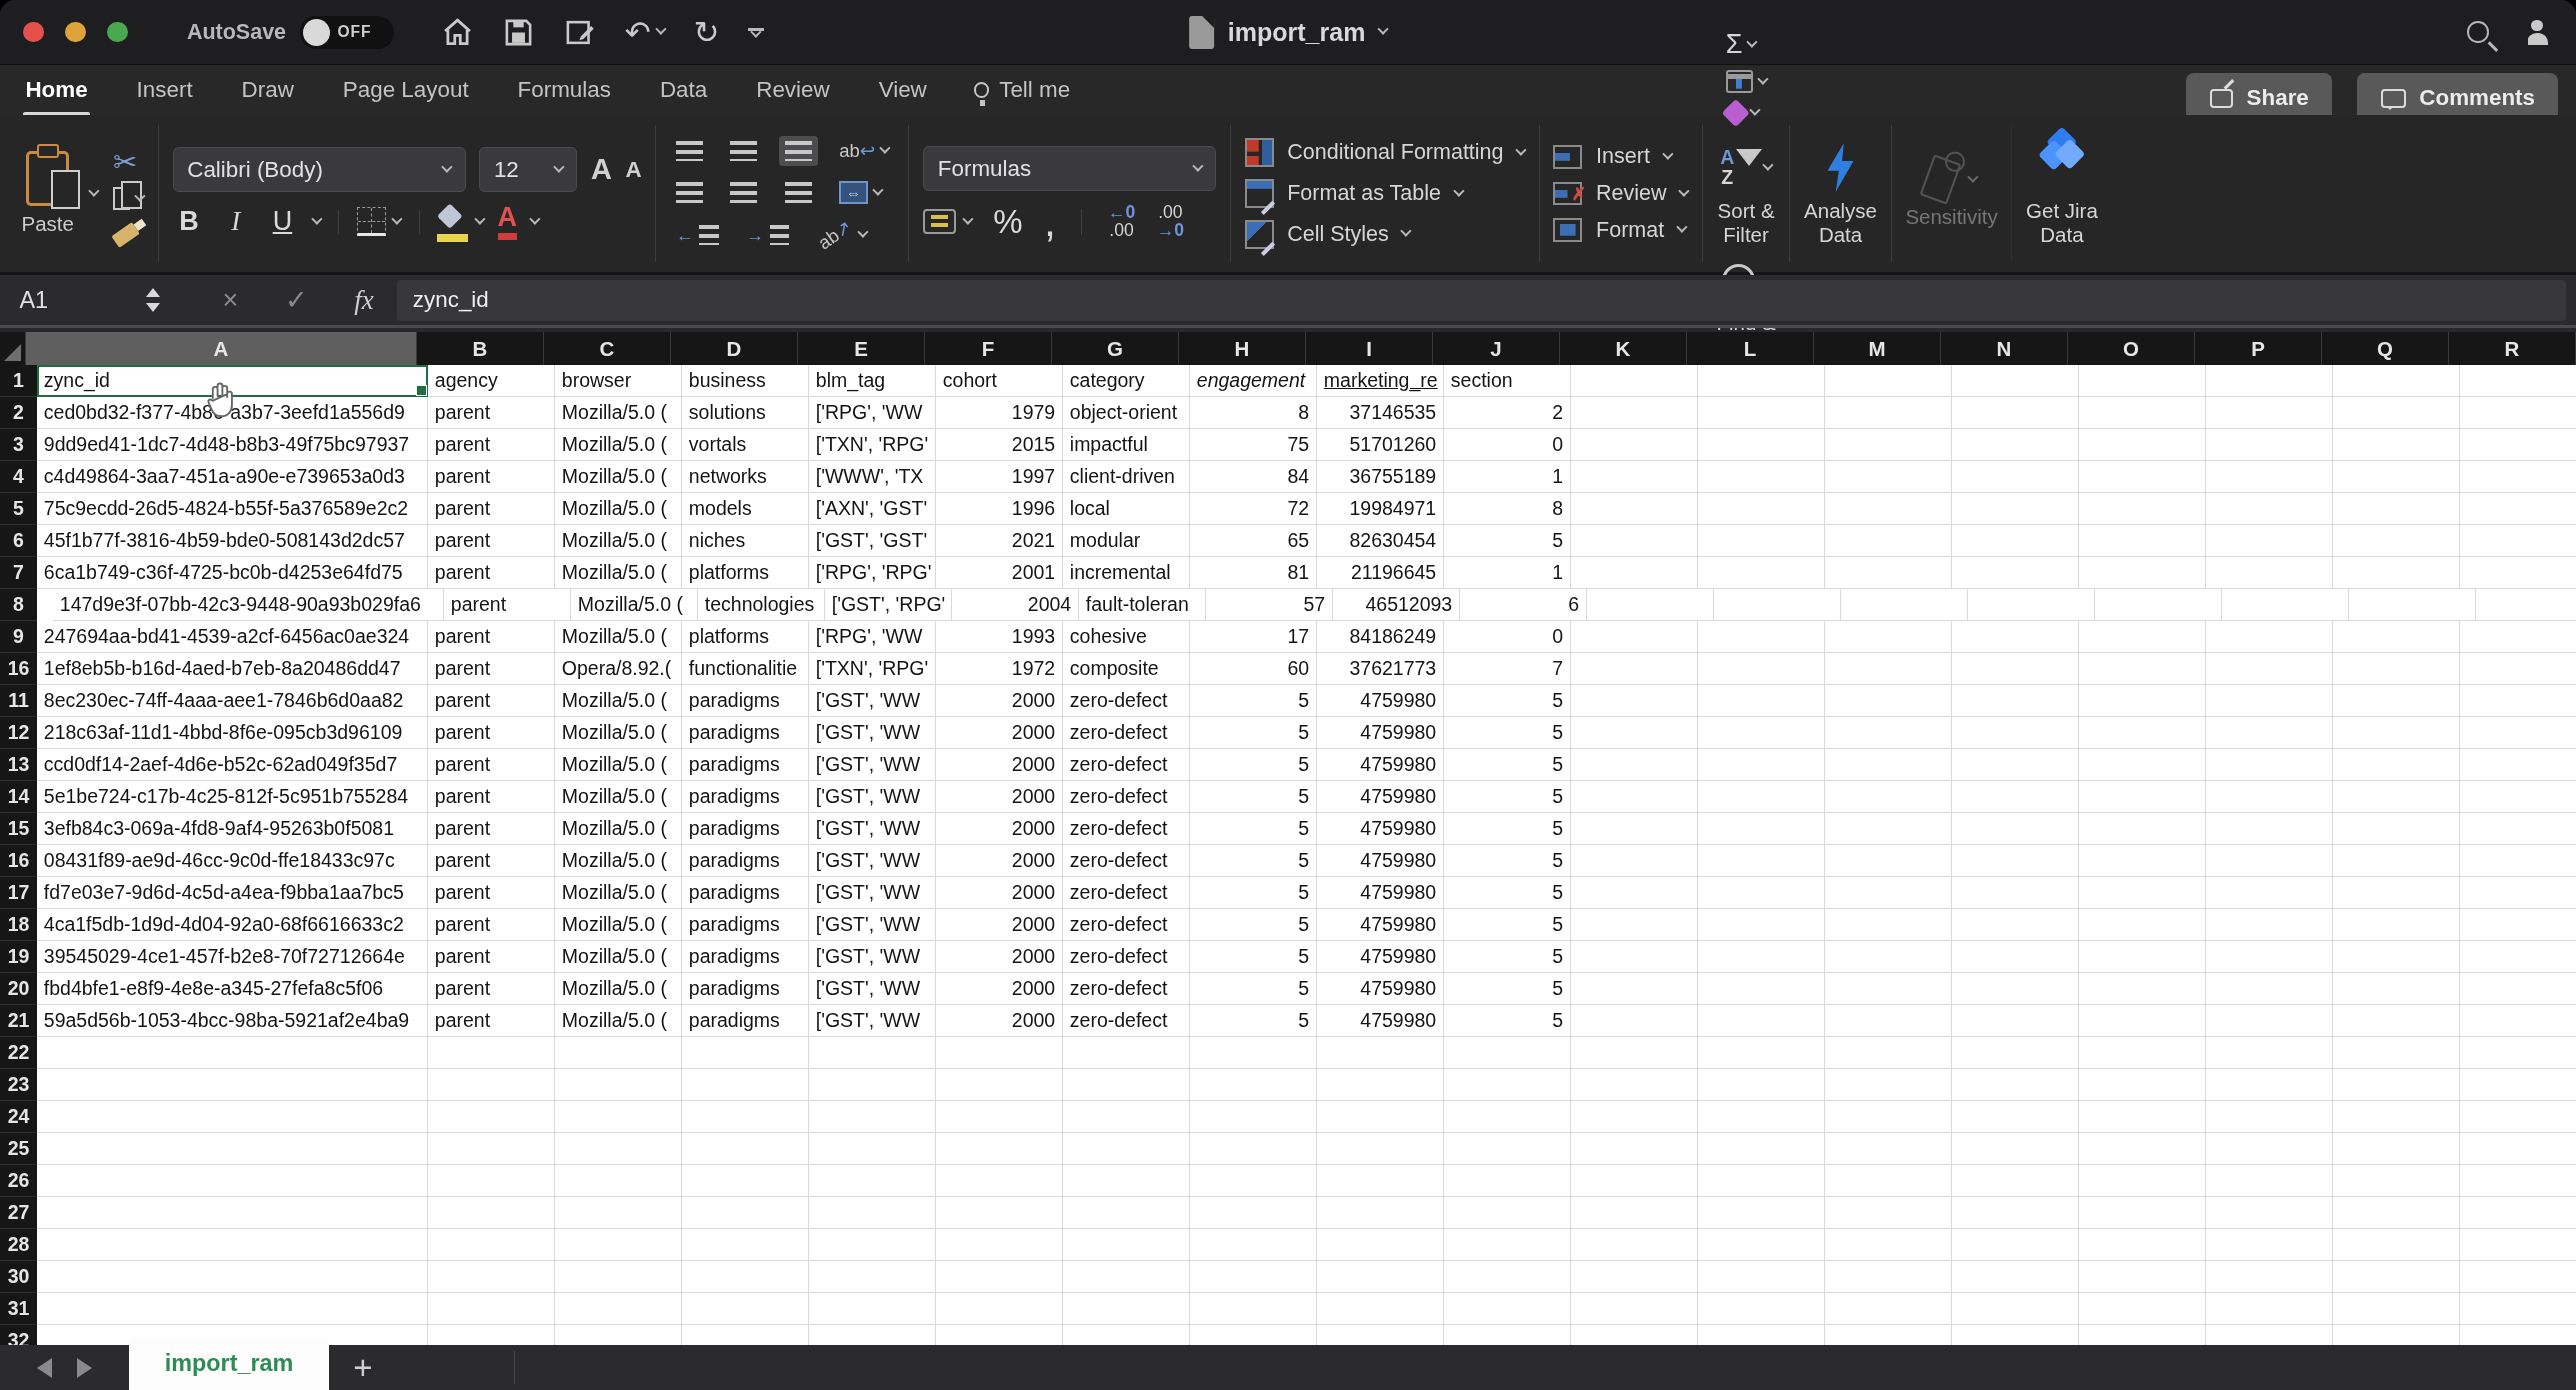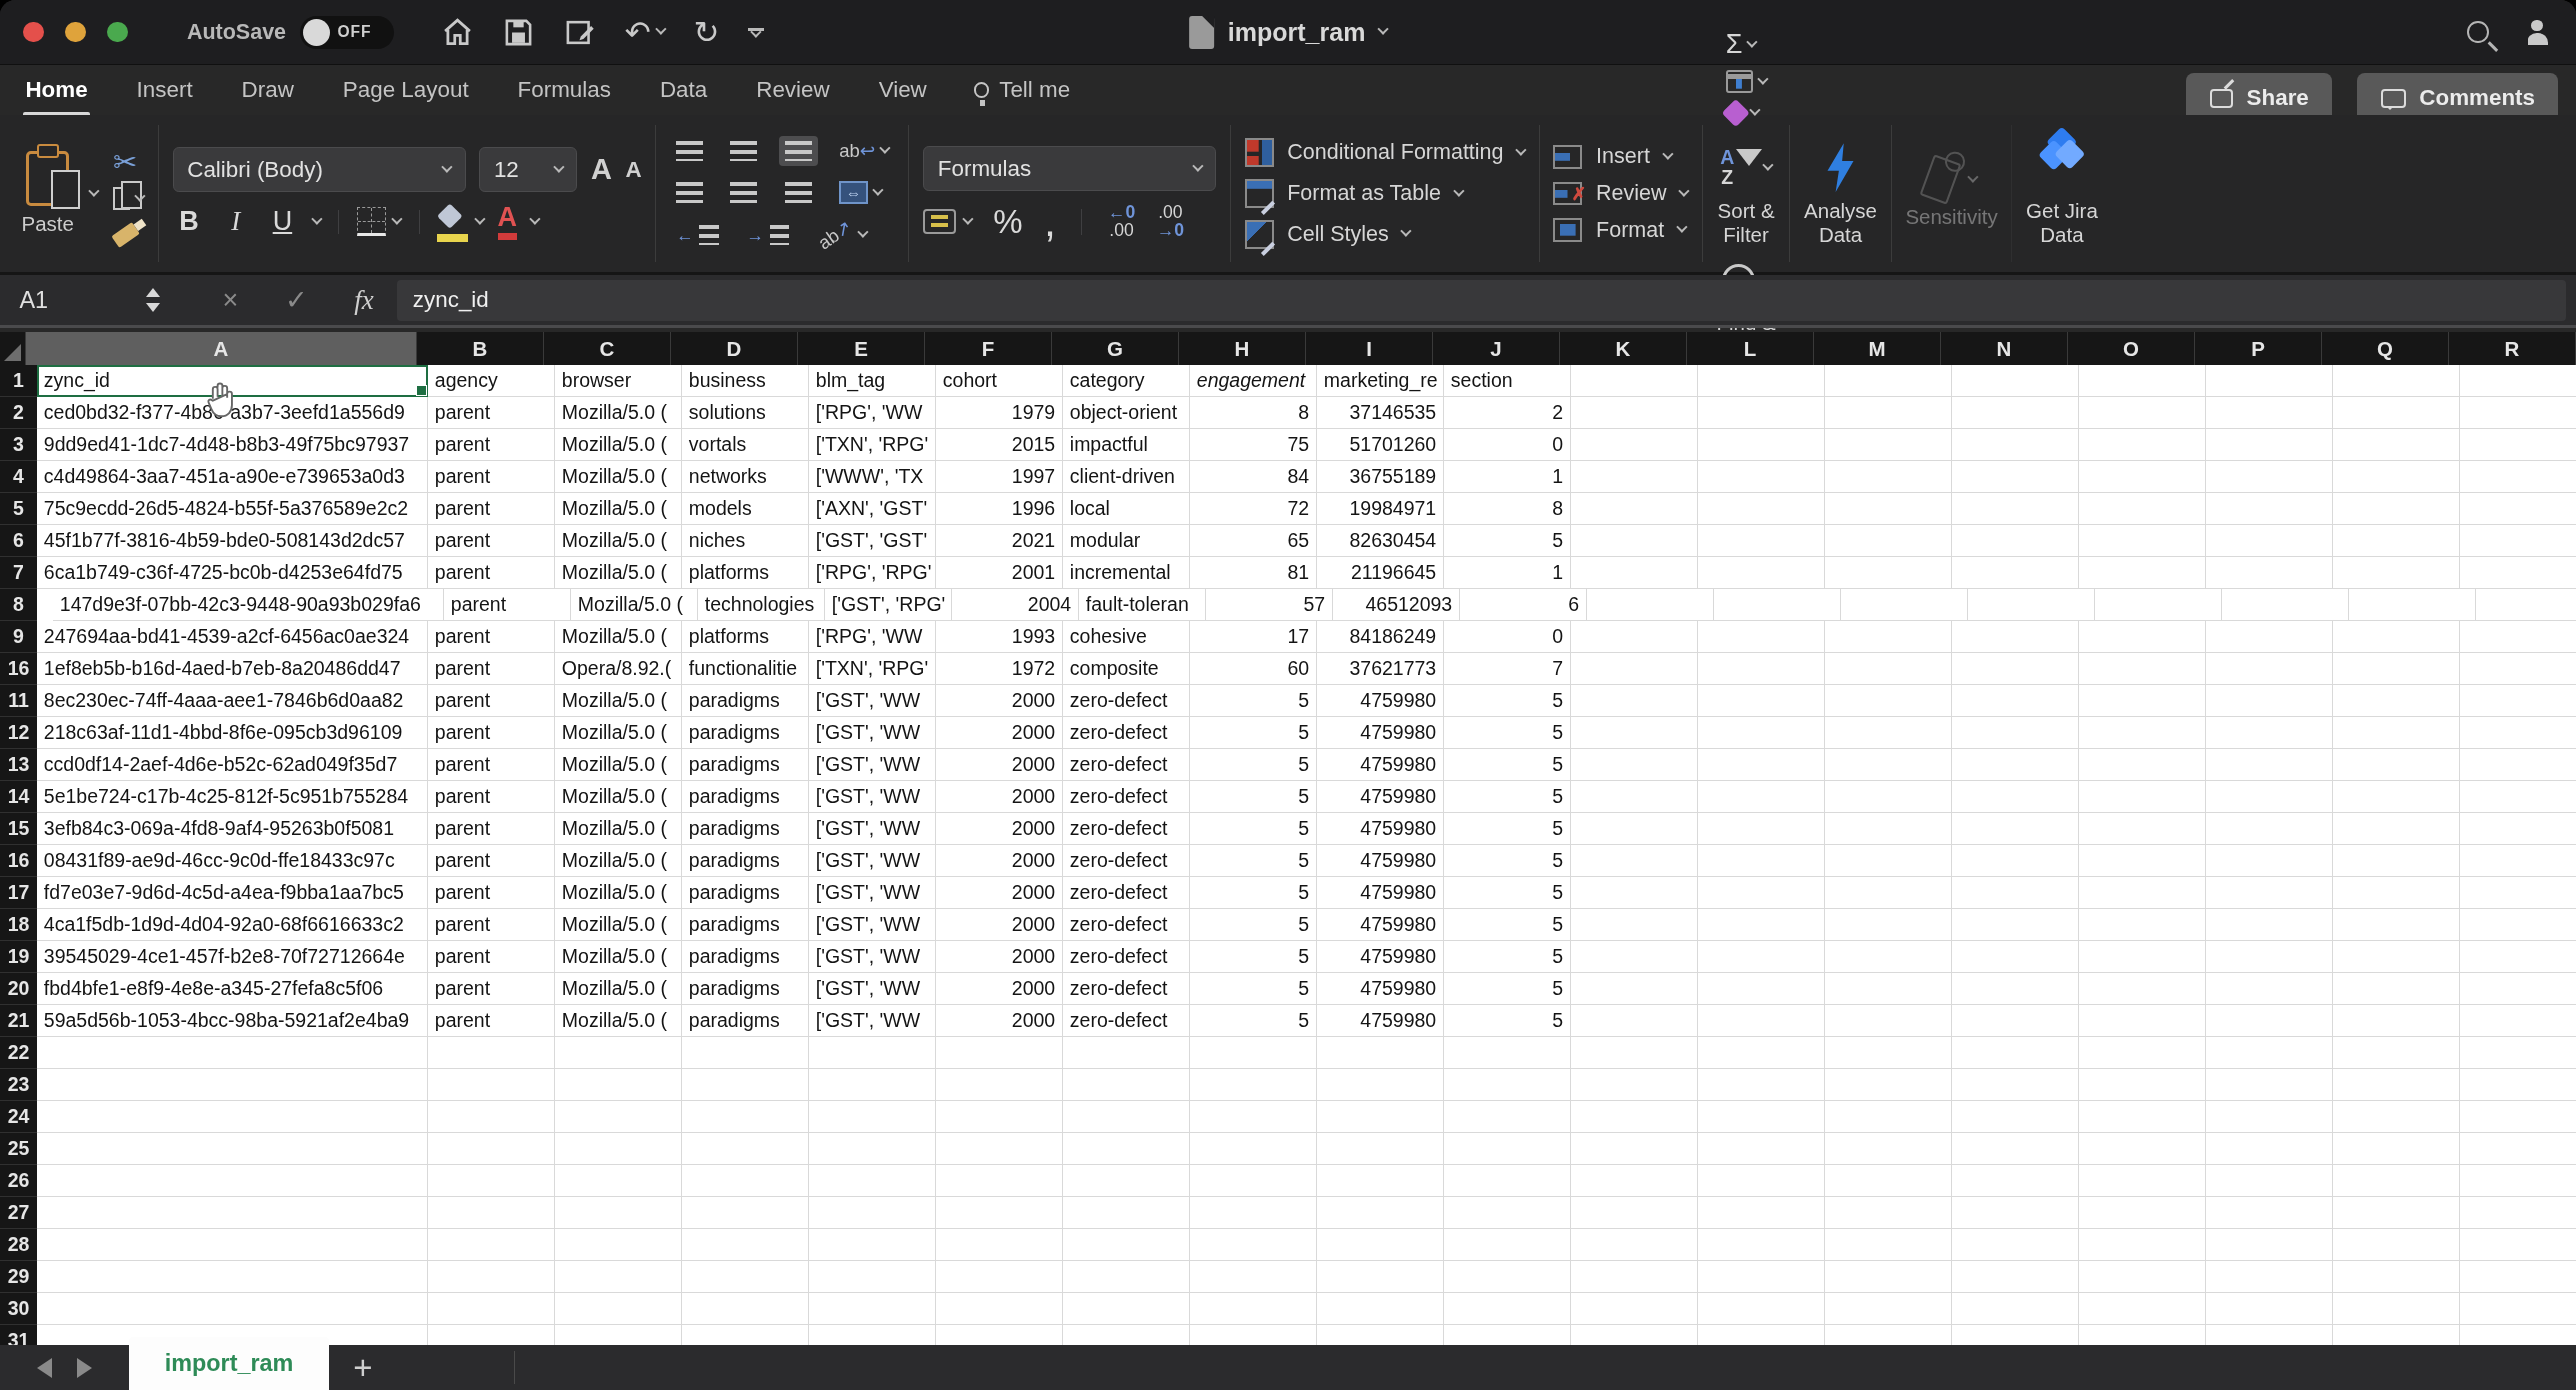--- a/index.html
+++ b/index.html
@@ -522,21 +522,21 @@
         <div class="grow">
           <div class="rn">1</div>
           <div class="c sel" style="width: 391px;">zync_id</div>
           <div class="c" style="width: 127px;">agency</div>
           <div class="c" style="width: 127px;">browser</div>
           <div class="c" style="width: 127px;">business</div>
           <div class="c" style="width: 127px;">blm_tag</div>
           <div class="c" style="width: 127px;">cohort</div>
           <div class="c" style="width: 127px;">category</div>
           <div class="c" style="width: 127px; font-style: italic;">engagement</div>
-          <div class="c" style="width: 127px;">marketing_re</div>
+          <div class="c" style="width: 127px; text-decoration: underline;">marketing_re</div>
           <div class="c" style="width: 127px;">section</div>
           <div class="c" style="width: 127px;"></div>
           <div class="c" style="width: 127px;"></div>
           <div class="c" style="width: 127px;"></div>
           <div class="c" style="width: 127px;"></div>
           <div class="c" style="width: 127px;"></div>
           <div class="c" style="width: 127px;"></div>
           <div class="c" style="width: 127px;"></div>
           <div class="c" style="width: 127px;"></div>
         </div>
@@ -1081,41 +1081,20 @@
           <div class="c" style="width: 127px;"></div>
           <div class="c" style="width: 127px;"></div>
           <div class="c" style="width: 127px;"></div>
           <div class="c" style="width: 127px;"></div>
           <div class="c" style="width: 127px;"></div>
           <div class="c" style="width: 127px;"></div>
           <div class="c" style="width: 127px;"></div>
         </div>
         <div class="grow">
           <div class="rn">28</div>
-          <div class="c" style="width: 391px;"></div>
-          <div class="c" style="width: 127px;"></div>
-          <div class="c" style="width: 127px;"></div>
-          <div class="c" style="width: 127px;"></div>
-          <div class="c" style="width: 127px;"></div>
-          <div class="c" style="width: 127px;"></div>
-          <div class="c" style="width: 127px;"></div>
-          <div class="c" style="width: 127px;"></div>
-          <div class="c" style="width: 127px;"></div>
-          <div class="c" style="width: 127px;"></div>
-          <div class="c" style="width: 127px;"></div>
-          <div class="c" style="width: 127px;"></div>
-          <div class="c" style="width: 127px;"></div>
-          <div class="c" style="width: 127px;"></div>
-          <div class="c" style="width: 127px;"></div>
-          <div class="c" style="width: 127px;"></div>
-          <div class="c" style="width: 127px;"></div>
-          <div class="c" style="width: 127px;"></div>
-        </div>
-        <div class="grow">
-          <div class="rn">29</div>
           <div class="c" style="width: 391px;"></div>
           <div class="c" style="width: 127px;"></div>
           <div class="c" style="width: 127px;"></div>
           <div class="c" style="width: 127px;"></div>
           <div class="c" style="width: 127px;"></div>
           <div class="c" style="width: 127px;"></div>
           <div class="c" style="width: 127px;"></div>
           <div class="c" style="width: 127px;"></div>
           <div class="c" style="width: 127px;"></div>
           <div class="c" style="width: 127px;"></div>

